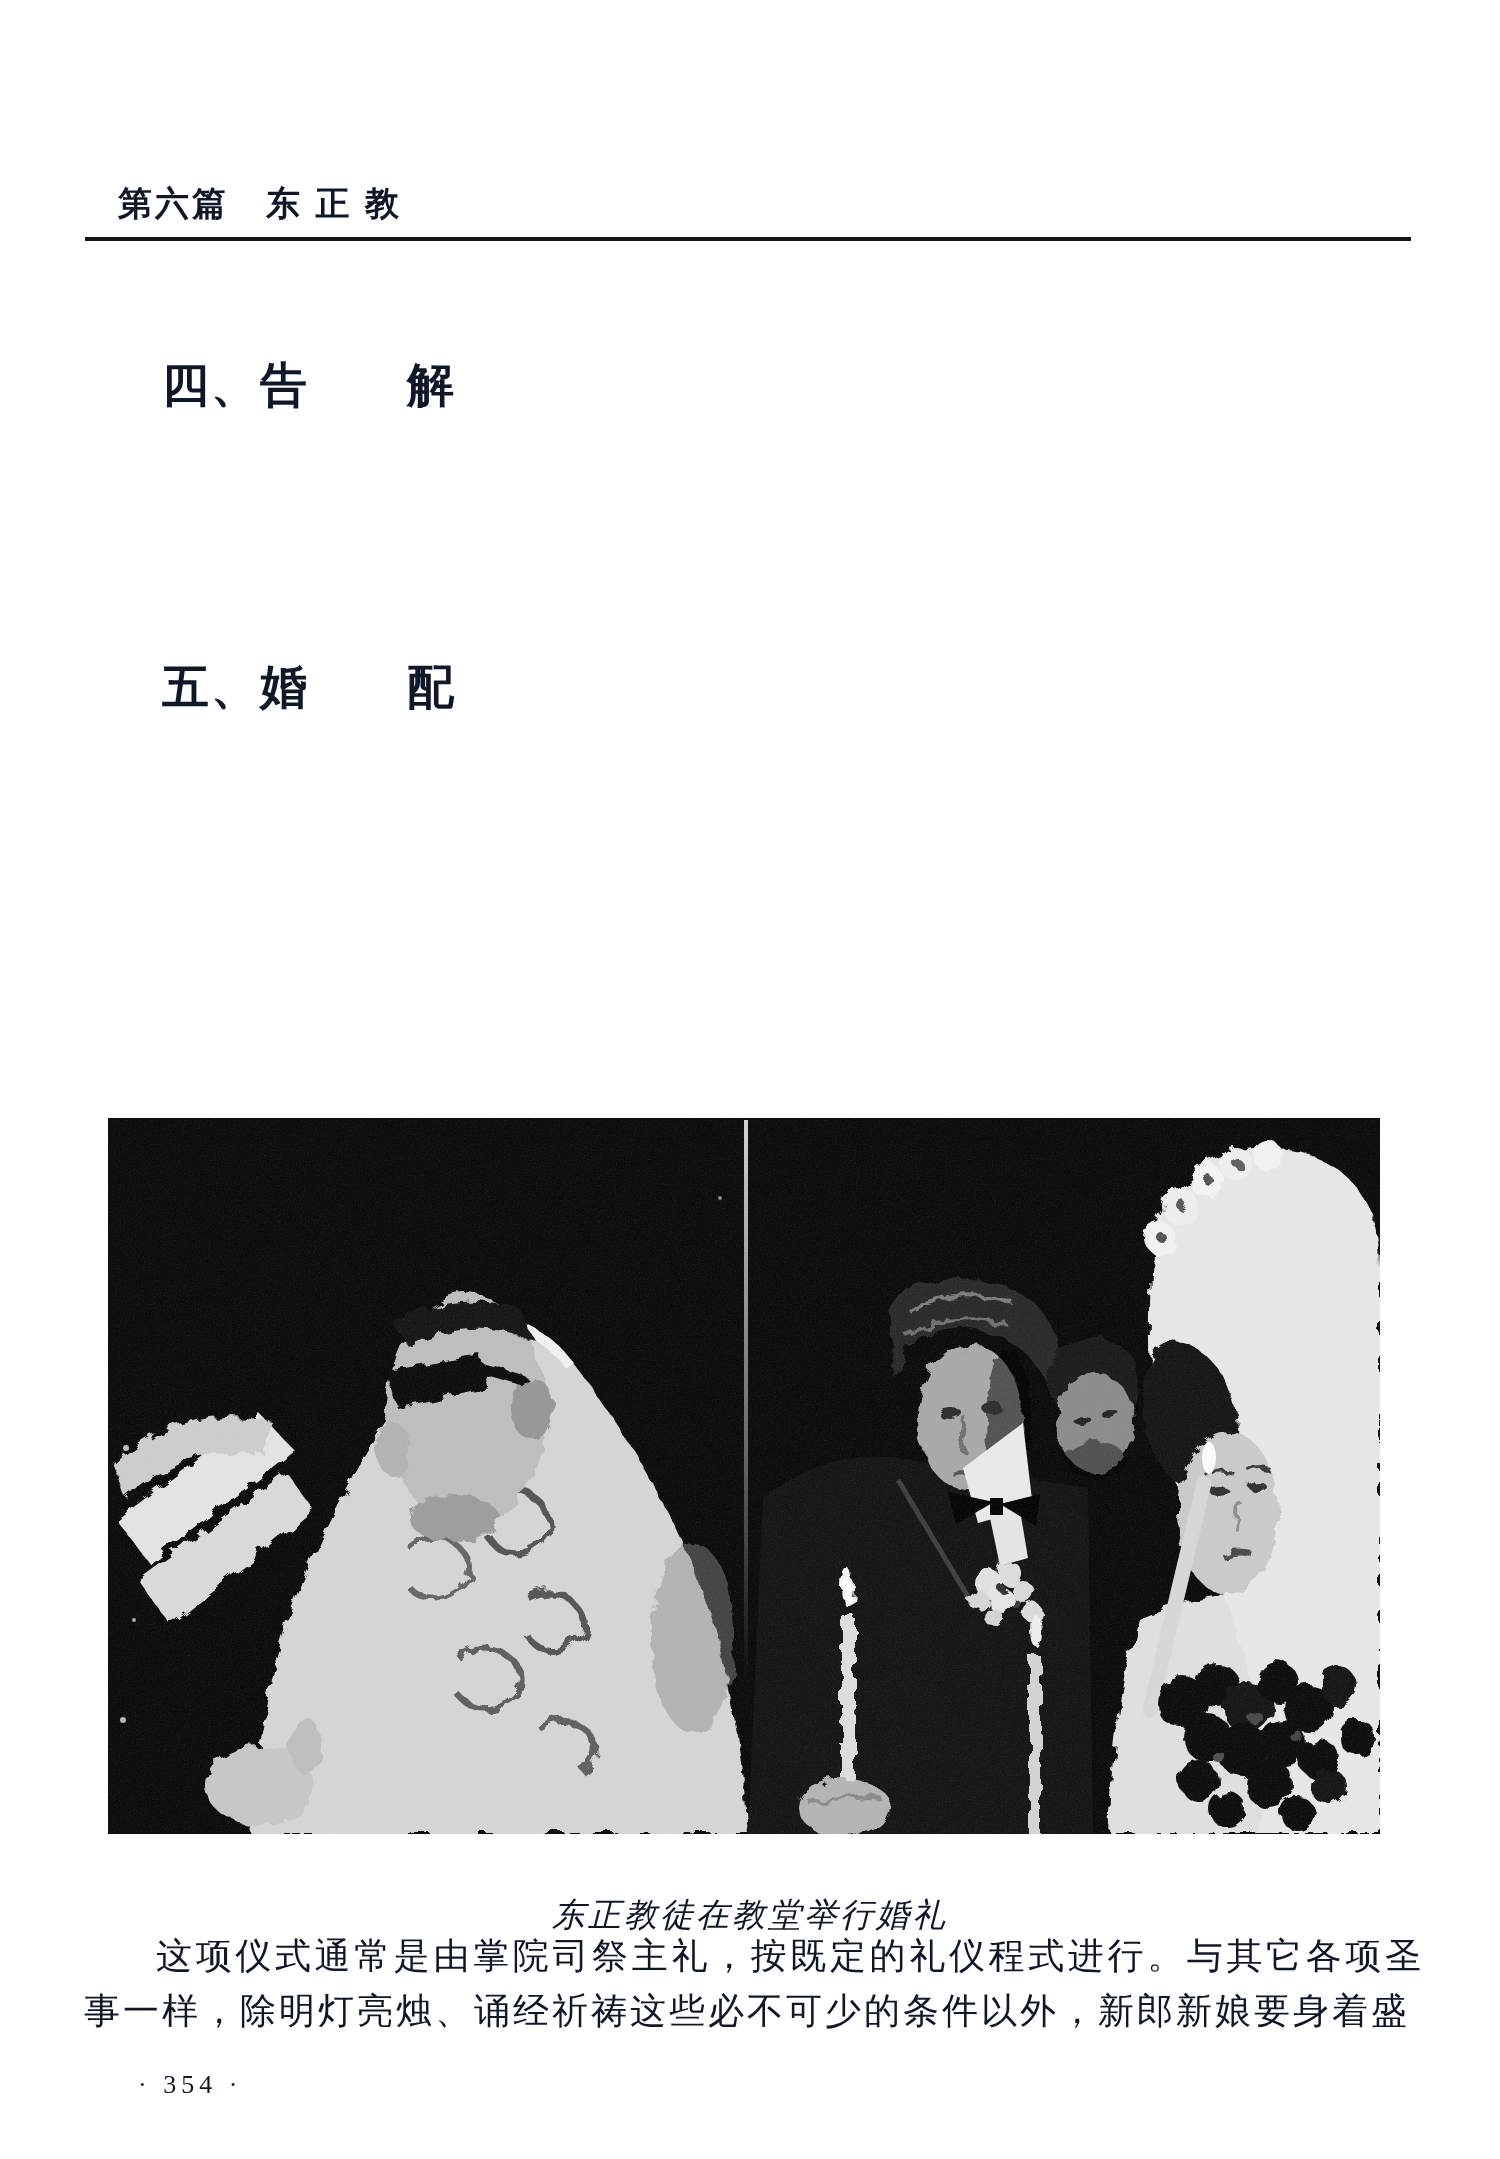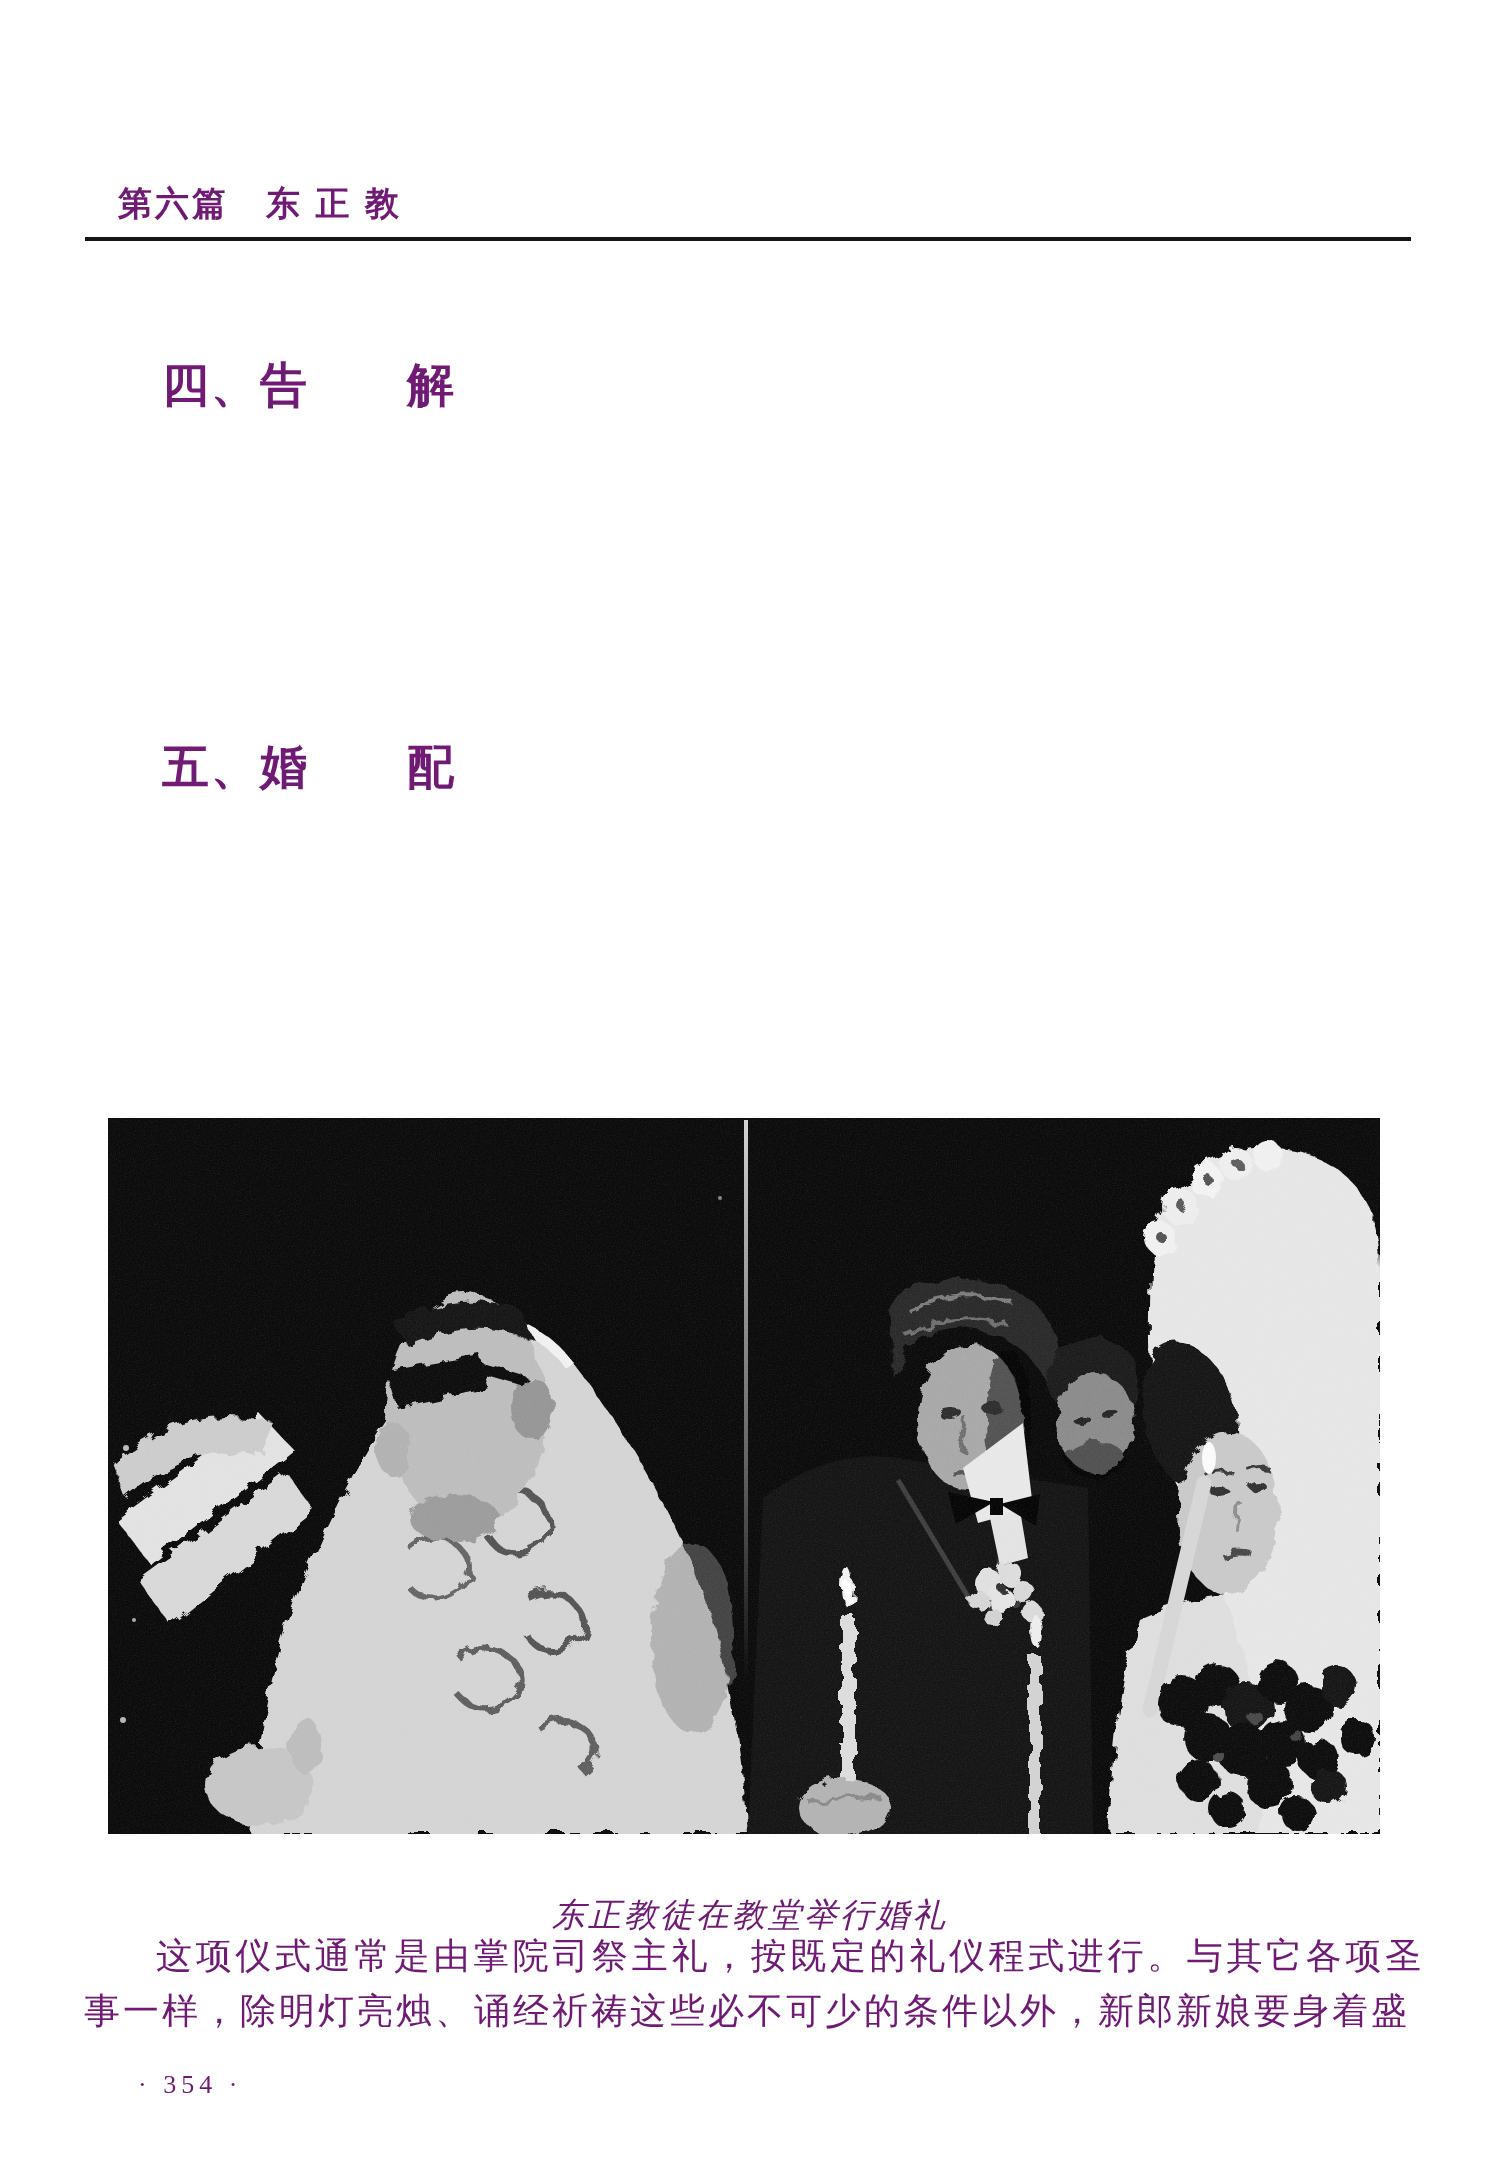--- a/index.html
+++ b/index.html
@@ -1,31 +1,31 @@
 <!DOCTYPE html>
 <html><head>
 <meta charset="utf-8">
 <style>
   html,body{margin:0;padding:0;background:#ffffff;}
   .page{
     position:relative;width:1500px;height:2159px;background:#ffffff;
-    color:#701a75;font-family:"Liberation Serif","DejaVu Serif",serif;overflow:hidden;
+    color:#0f172a;font-family:"Liberation Serif","DejaVu Serif",serif;overflow:hidden;
   }
   .book-header{
     position:absolute;left:118px;top:186px;line-height:1;
     font-family:"Liberation Sans","DejaVu Sans",sans-serif;
     font-weight:700;font-size:34px;letter-spacing:3px;white-space:pre;
   }
   .rule{position:absolute;left:85px;top:237px;width:1326px;height:4px;background:#161616;}
   .sec-heading{
     position:absolute;left:162px;line-height:1;font-size:47px;font-weight:600;
     letter-spacing:2px;white-space:pre;text-align:right;
   }
   #h-confession{top:362px;}
-  #h-marriage{top:744px;}
+  #h-marriage{top:664px;}
   .body-para{
     position:absolute;left:84px;width:1340px;font-size:36px;line-height:55px;
     letter-spacing:3px;text-align:justify;text-indent:2em;
   }
   #para-confession{top:448px;}
   #para-marriage{top:790px;}
   #para-closing{top:1929px;}
   .photo-frame{
     position:absolute;left:108px;top:1118px;width:1272px;height:716px;
     background:#0b0b0b;

